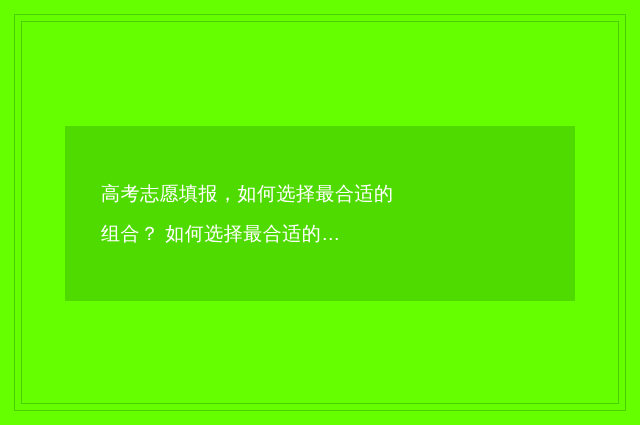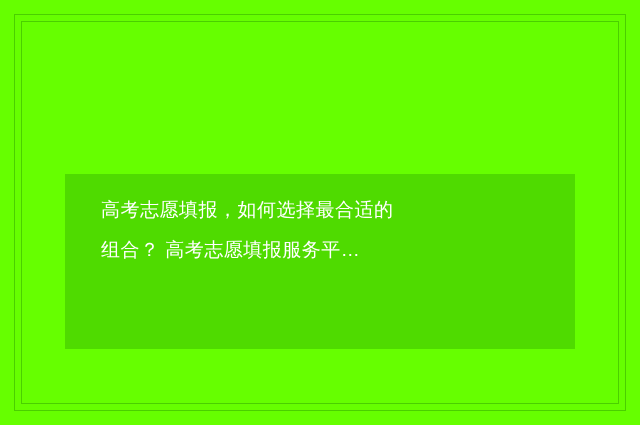--- a/index.html
+++ b/index.html
@@ -43,37 +43,37 @@
   .text-panel {
     position: absolute;
     left: 65px;
     top: 126px;
     width: 510px;
     height: 175px;
     background: rgba(60, 190, 0, 0.55);
     box-sizing: border-box;
     display: flex;
     flex-direction: column;
-    padding: 16px 36px;
-    margin-top: 48px;
+    justify-content: center;
+    padding: 6px 36px;
   }
   .headline {
     color: #ffffff;
     font-size: 19px;
     line-height: 40px;
     letter-spacing: 0.5px;
     white-space: nowrap;
   }
 </style>
 </head>
 <body>
 
 <div class="canvas">
 
   <div class="frame-outer"></div>
   <div class="frame-inner"></div>
 
   <div class="text-panel">
     <div class="headline">高考志愿填报，如何选择最合适的</div>
-    <div class="headline">组合？ 高考志愿填报服务平…</div>
+    <div class="headline">组合？ 如何选择最合适的…</div>
   </div>
 
 </div>
 
 </body></html>

